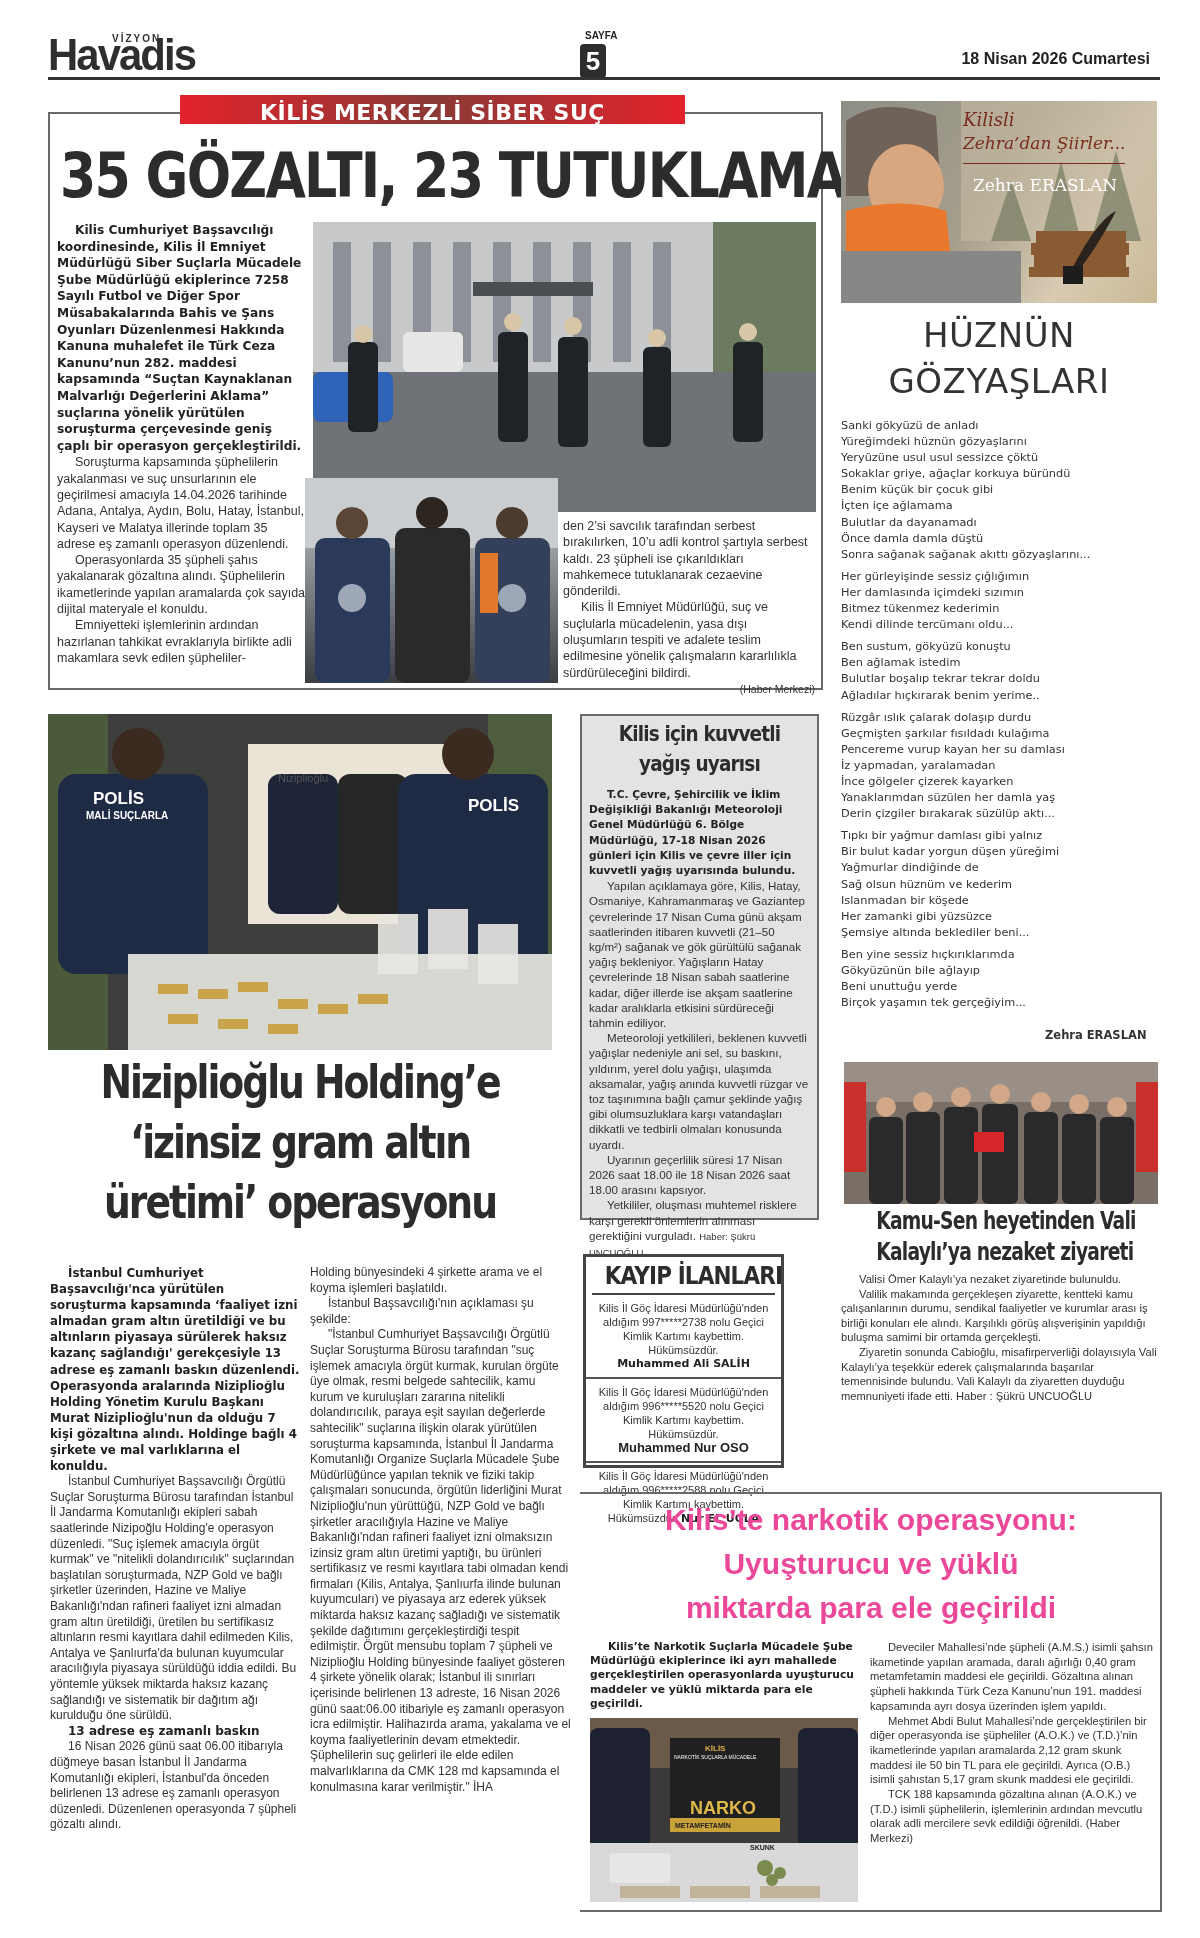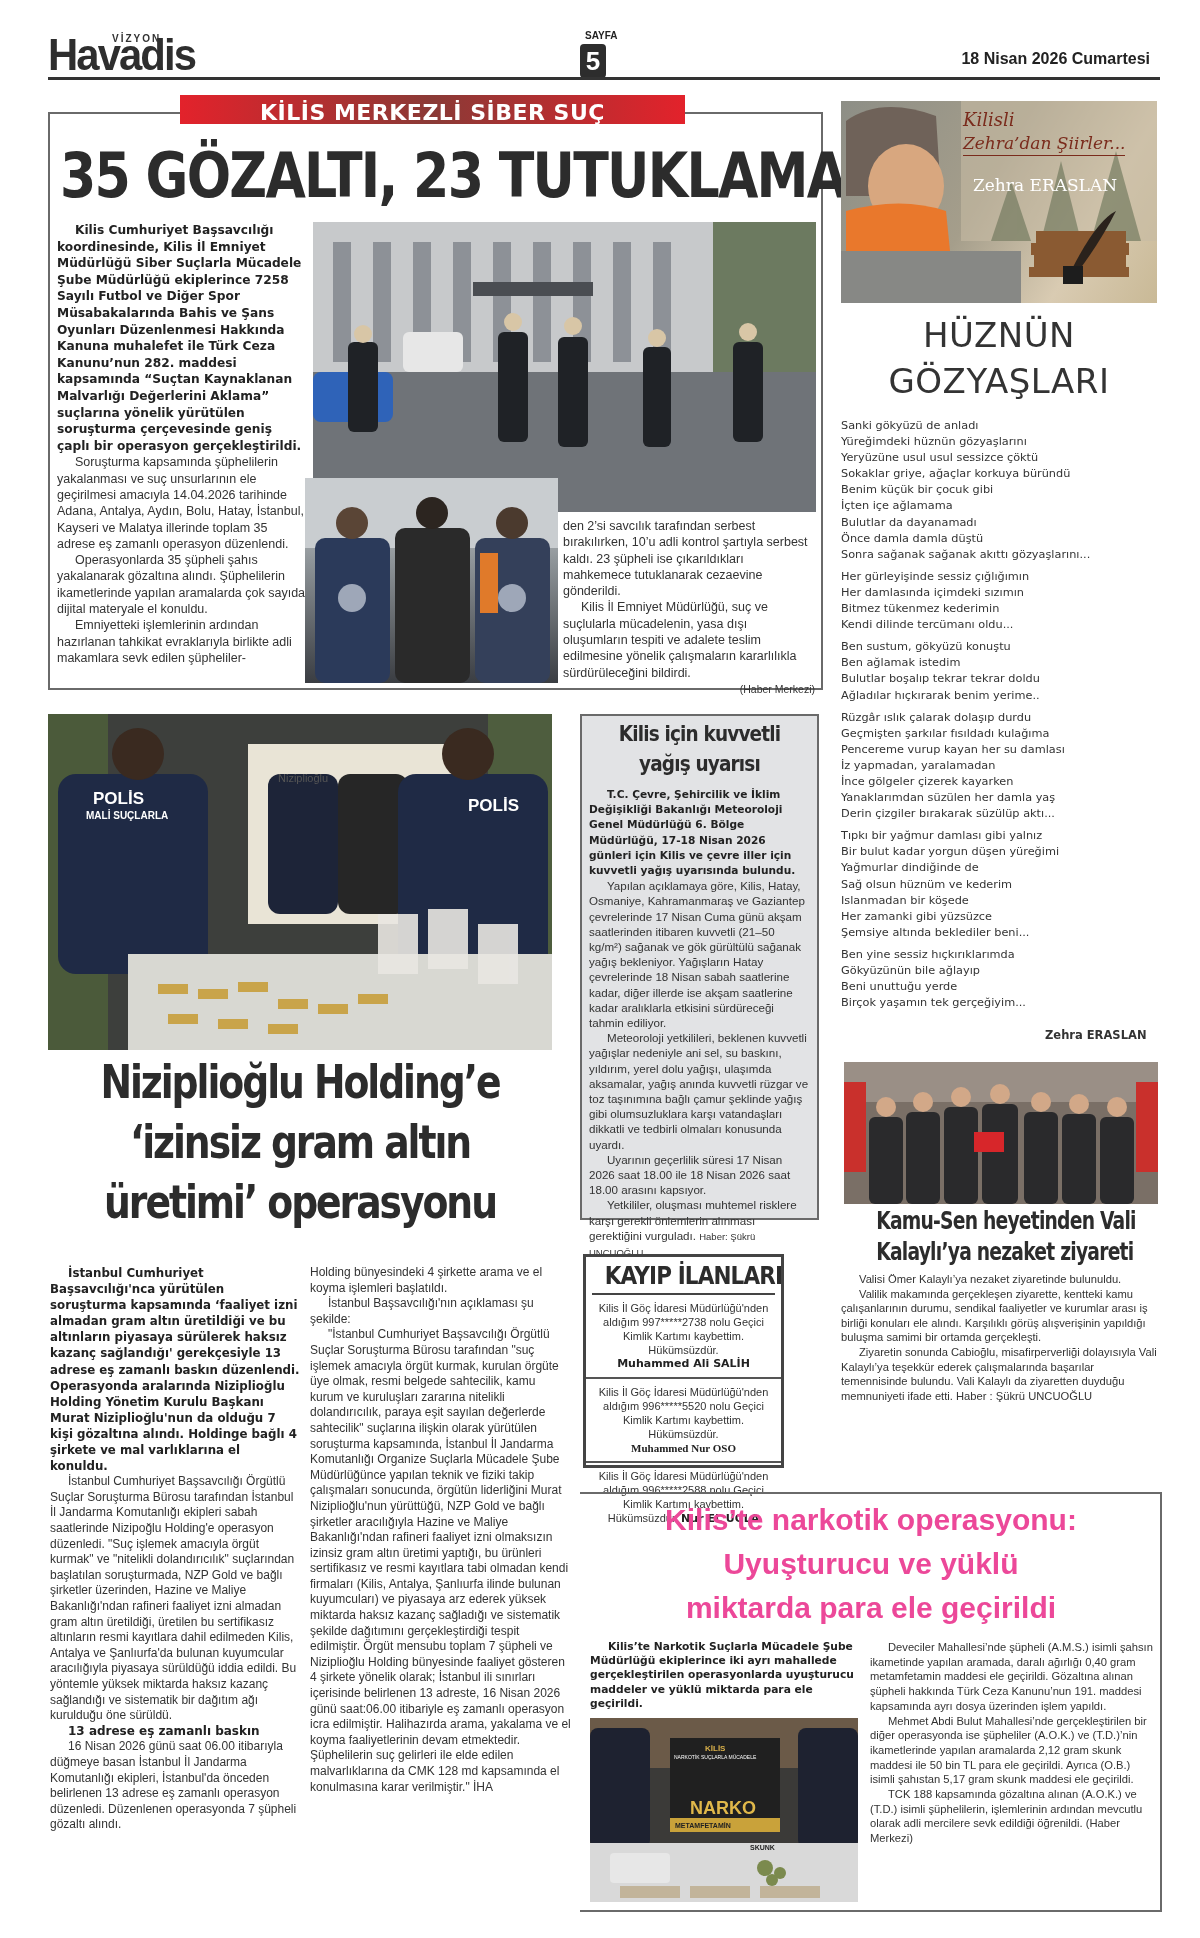--- a/index.html
+++ b/index.html
@@ -120,21 +120,21 @@
     <g fill="#8a5a32">
         <rect x="195" y="130" width="90" height="12"></rect>
         <rect x="190" y="142" width="98" height="12"></rect>
         <rect x="193" y="154" width="92" height="12"></rect>
         <rect x="188" y="166" width="100" height="10"></rect>
       </g>
     <path d="M230 170 Q255 120 275 110 Q260 140 236 172 Z" fill="#2a221c"></path>
     <rect x="222" y="165" width="20" height="18" fill="#1d1d1d"></rect>
   </svg>
   <div class="abs" style="left:122px;top:8px;font-family:'DejaVu Serif',serif;font-style:italic;font-size:18px;color:#7a2b1c">Kilisli</div>
-  <div class="abs" style="left:122px;top:32px;font-family:'DejaVu Serif',serif;font-style:italic;font-size:17px;color:#7a2b1c;border-bottom:1px solid #7a2b1c;padding-bottom:2px">Zehra’dan Şiirler...</div>
+  <div class="abs" style="left:122px;top:32px;font-family:'DejaVu Serif',serif;font-style:italic;font-size:17px;color:#7a2b1c;border-bottom:1px solid #7a2b1c;padding-bottom:10px">Zehra’dan Şiirler...</div>
   <div class="abs" style="left:132px;top:74px;font-family:'DejaVu Serif',serif;font-size:17px;color:#fff">Zehra ERASLAN</div>
 </div>
 <div class="abs" style="left:841px;top:312px;width:316px;text-align:center;font-family:'DejaVu Sans',sans-serif;font-size:34px;line-height:46px;color:#333;letter-spacing:0.5px">
   <div>HÜZNÜN</div>
   <div>GÖZYAŞLARI</div>
 </div>
 <div class="abs poem" style="left:841px;top:418px;width:320px;">
   <div class="stanza">
       <div>Sanki gökyüzü de anladı</div>
       <div>Yüreğimdeki hüznün gözyaşlarını</div>
@@ -254,21 +254,21 @@
 <div class="abs box" style="left:583px;top:1254px;width:201px;height:214px;border:3px solid #444">
   <div style="text-align:center;font-family:'DejaVu Sans',sans-serif;font-weight:bold;font-size:25px;line-height:34px;color:#2c2c2c;border-bottom:2px solid #444;margin:2px 6px 0 6px;letter-spacing:-1px">
     <div style="transform:scaleX(0.86);white-space:nowrap">KAYIP İLANLARI</div>
   </div>
   <div class="kayip-entry">
     <div>Kilis İl Göç İdaresi Müdürlüğü'nden aldığım 997*****2738 nolu Geçici Kimlik Kartımı kaybettim. Hükümsüzdür.</div>
     <div class="bold" style="font-family:'DejaVu Sans',sans-serif;font-size:11px">Muhammed Ali SALİH</div>
   </div>
   <div class="kayip-entry">
     <div>Kilis İl Göç İdaresi Müdürlüğü'nden aldığım 996*****5520 nolu Geçici Kimlik Kartımı kaybettim. Hükümsüzdür.</div>
-    <div class="bold" style="font-family:Liberation Serif, serif;font-size:11px">Muhammed Nur OSO</div>
+    <div class="bold" style="font-family:Liberation Sans, sans-serif;font-size:13px">Muhammed Nur OSO</div>
   </div>
   <div class="kayip-entry">
     <span>Kilis İl Göç İdaresi Müdürlüğü'nden aldığım 996*****2588 nolu Geçici Kimlik Kartımı kaybettim. Hükümsüzdür.</span>
     <span class="bold" style="font-family:'DejaVu Sans',sans-serif;font-size:11px">Nur EL UGLA</span>
   </div>
 </div>
 
 <div class="abs photo" style="left:844px;top:1062px;width:314px;height:142px;background:#6d6760">
   <svg width="314" height="142">
     <rect x="0" y="0" width="314" height="142" fill="#7a6f66"></rect>

